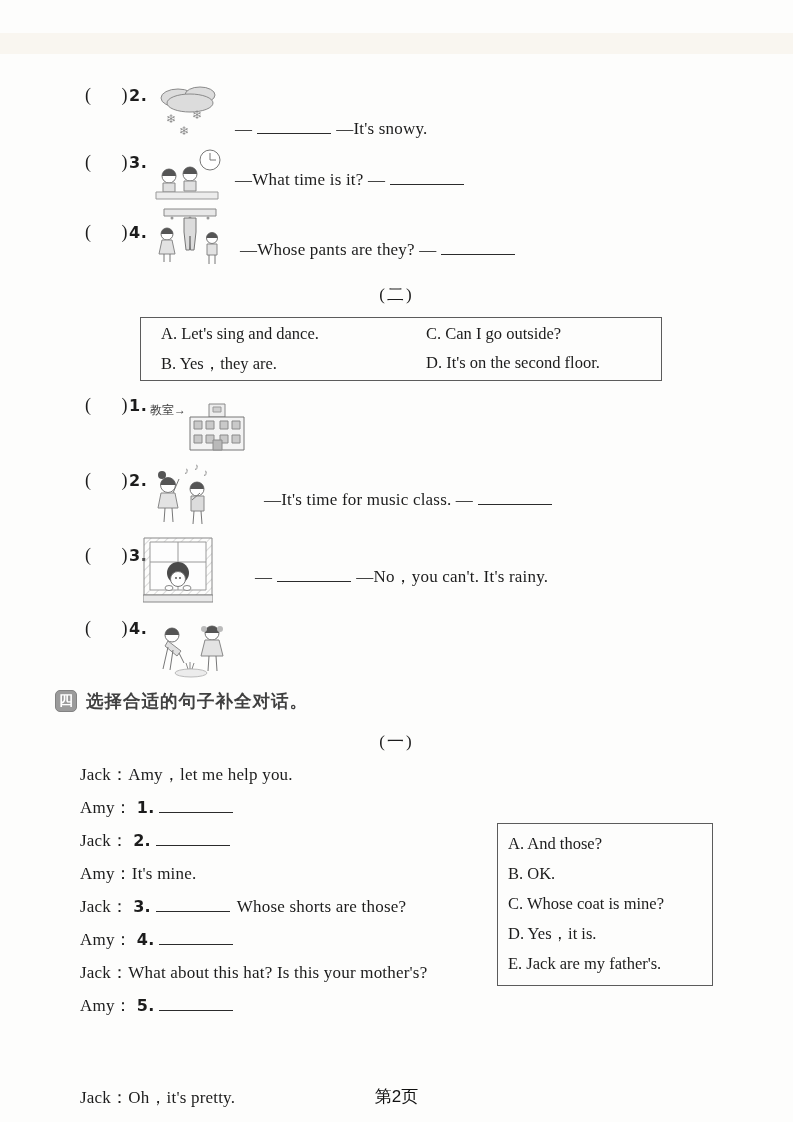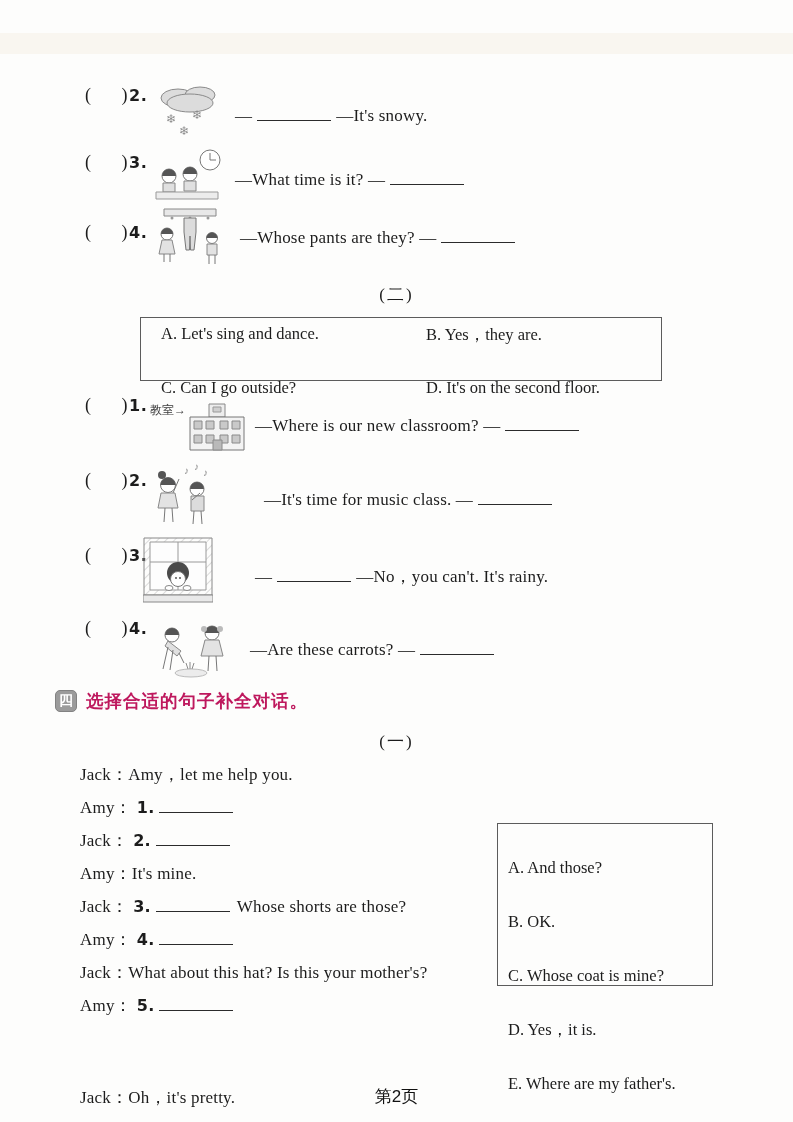--- a/index.html
+++ b/index.html
@@ -15,29 +15,29 @@
   .psp { display:inline-block; width:30px; }
   .qnum { font-family:"DejaVu Sans", sans-serif; font-weight:bold; font-size:16px; margin-left:1px; }
   .qline { font-size:17px; white-space:nowrap; letter-spacing:.2px; }
   .blank { display:inline-block; width:74px; height:15px; border-bottom:1.6px solid #2b2b2b; margin:0 5px; vertical-align:baseline; }
   .center { left:0; width:100%; text-align:center; }
   .ghead { font-size:17px; letter-spacing:2px; }
   .optbox { border:1.2px solid #5c5c5c; }
   .optbox1 { left:140px; top:317px; width:522px; height:64px; display:grid;
              grid-template-columns:265px 1fr; align-content:center; row-gap:9px;
              padding-left:20px; font-size:16.5px; }
-  .optbox1 .opt { white-space:nowrap;margin-top:23px; }
+  .optbox1 .opt { white-space:nowrap; }
   .optbox2 { left:497px; top:823px; width:216px; height:163px; padding:5px 10px; font-size:16.5px; }
-  .optbox2 .opt { line-height:30px; white-space:nowrap;margin-top:24px; }
+  .optbox2 .opt { line-height:30px; white-space:nowrap; }
   .sechdr { left:55px; top:689px; display:flex; align-items:center; }
   .badge { width:22px; height:22px; background:#9b9b9b; border:1px solid #828282; border-radius:5px;
            color:#fff; font-family:"Liberation Sans",sans-serif; font-weight:bold; font-size:14px;
            display:flex; align-items:center; justify-content:center; }
   .sectitle { font-family:"Liberation Sans",sans-serif; font-weight:bold; font-size:17.5px;
-              color:#be185d; margin-left:9px; letter-spacing:1px; }
+              color:#404040; margin-left:9px; letter-spacing:1px; }
   .dlg { left:80px; font-size:17px; white-space:nowrap; letter-spacing:.2px; }
   .dnum { font-family:"DejaVu Sans",sans-serif; font-weight:bold; font-size:16px; margin-left:5px; }
   .after { margin-left:2px; }
   .footer { top:1085px; font-family:"Liberation Sans",sans-serif; font-size:17px; color:#111; }
   .iconlabel { font-family:"Liberation Sans",sans-serif; font-size:12px; color:#3a3a3a; margin-right:2px; }
   .schoolwrap { display:flex; align-items:flex-start; }
   svg line, svg path, svg rect, svg circle, svg ellipse { vector-effect:non-scaling-stroke; }
   .flake { font-size:12px; fill:#8c8c8c; }
   .note { font-size:10px; fill:#8a8a8a; }
 </style>
@@ -55,21 +55,21 @@
       <g fill="#dcdcdc" stroke="#8a8a8a">
         <ellipse cx="28" cy="16" rx="17" ry="9"></ellipse>
         <ellipse cx="50" cy="13" rx="15" ry="8"></ellipse>
         <ellipse cx="40" cy="21" rx="23" ry="9"></ellipse>
       </g>
       <text x="16" y="41" class="flake">❄</text>
       <text x="42" y="37" class="flake">❄</text>
       <text x="29" y="53" class="flake">❄</text>
     </svg>
   </span>
-  <div class="abs qline" style="left:235px;top:106px">
+  <div class="abs qline" style="left:235px;top:119px">
     <span>—</span><span class="blank"></span><span>—It's snowy.</span>
   </div>
 
   <div class="abs pgroup" style="left:85px;top:152px">
     <span>(</span><span class="psp"></span><span>)</span><span class="qnum">3.</span>
   </div>
   <span class="abs" style="left:152px;top:147px">
     <svg width="72" height="55" viewBox="0 0 72 55">
       <circle cx="58" cy="13" r="10" fill="#fff" stroke="#777"></circle>
       <line x1="58" y1="13" x2="58" y2="6" stroke="#777"></line>
@@ -102,30 +102,30 @@
       <path d="M10 36 h10 l3 14 h-16 z" fill="#e2e2e2" stroke="#888"></path>
       <line x1="12" y1="50" x2="12" y2="58" stroke="#777"></line>
         <line x1="18" y1="50" x2="18" y2="58" stroke="#777"></line>
       <circle cx="60" cy="34" r="5.5" fill="#fff" stroke="#777"></circle>
       <path d="M54.5 34 a5.5 5.5 0 0 1 11 0 z" fill="#555"></path>
       <rect x="55" y="40" width="10" height="11" fill="#e2e2e2" stroke="#888"></rect>
       <line x1="57" y1="51" x2="57" y2="60" stroke="#777"></line>
         <line x1="63" y1="51" x2="63" y2="60" stroke="#777"></line>
     </svg>
   </span>
-  <div class="abs qline" style="left:240px;top:228px">
+  <div class="abs qline" style="left:240px;top:240px">
     <span>—Whose pants are they? —</span><span class="blank"></span><span></span>
   </div>
 
   <div class="abs center ghead" style="top:283px">(二)</div>
 
   <div class="abs optbox optbox1">
     <span class="opt">A. Let's sing and dance.</span>
+    <span class="opt">C. Can I go outside?</span>
     <span class="opt">B. Yes，they are.</span>
-    <span class="opt">C. Can I go outside?</span>
     <span class="opt">D. It's on the second floor.</span>
   </div>
 
   <div class="abs pgroup" style="left:85px;top:395px">
     <span>(</span><span class="psp"></span><span>)</span><span class="qnum">1.</span>
   </div>
   <div class="abs schoolwrap" style="left:150px;top:402px">
     <span class="iconlabel">教室→</span>
     <svg width="58" height="52" viewBox="0 0 58 52">
       <rect x="21" y="2" width="16" height="13" fill="#ededed" stroke="#888"></rect>
@@ -134,23 +134,20 @@
       <rect x="6" y="19" width="8" height="8" fill="#c9c9c9" stroke="#8a8a8a"></rect>
       <rect x="18" y="19" width="8" height="8" fill="#c9c9c9" stroke="#8a8a8a"></rect>
       <rect x="32" y="19" width="8" height="8" fill="#c9c9c9" stroke="#8a8a8a"></rect>
       <rect x="44" y="19" width="8" height="8" fill="#c9c9c9" stroke="#8a8a8a"></rect>
       <rect x="6" y="33" width="8" height="8" fill="#c9c9c9" stroke="#8a8a8a"></rect>
       <rect x="18" y="33" width="8" height="8" fill="#c9c9c9" stroke="#8a8a8a"></rect>
       <rect x="32" y="33" width="8" height="8" fill="#c9c9c9" stroke="#8a8a8a"></rect>
       <rect x="44" y="33" width="8" height="8" fill="#c9c9c9" stroke="#8a8a8a"></rect>
       <rect x="25" y="38" width="9" height="10" fill="#b9b9b9" stroke="#8a8a8a"></rect>
     </svg>
-  </div>
-  <div class="abs qline" style="left:255px;top:416px">
-    <span>—Where is our new classroom? —</span><span class="blank"></span><span></span>
   </div>
 
   <div class="abs pgroup" style="left:85px;top:470px">
     <span>(</span><span class="psp"></span><span>)</span><span class="qnum">2.</span>
   </div>
   <span class="abs" style="left:148px;top:462px">
     <svg width="72" height="72" viewBox="0 0 72 72">
       <text x="36" y="12" class="note">♪</text>
         <text x="46" y="8" class="note">♪</text>
         <text x="55" y="14" class="note">♪</text>
@@ -219,23 +216,20 @@
         </g>
       <circle cx="64" cy="20" r="7" fill="#fff" stroke="#777"></circle>
       <path d="M57 20 a7 7 0 0 1 14 0 z" fill="#555"></path>
       <circle cx="56" cy="16" r="3" fill="#bbb"></circle>
         <circle cx="72" cy="16" r="3" fill="#bbb"></circle>
       <path d="M57 27 h14 l4 16 h-22 z" fill="#e3e3e3" stroke="#888"></path>
       <line x1="61" y1="43" x2="60" y2="58" stroke="#777"></line>
         <line x1="68" y1="43" x2="69" y2="58" stroke="#777"></line>
     </svg>
   </span>
-  <div class="abs qline" style="left:250px;top:640px">
-    <span>—Are these carrots? —</span><span class="blank"></span><span></span>
-  </div>
 
   <div class="abs sechdr">
     <span class="badge">四</span>
     <span class="sectitle">选择合适的句子补全对话。</span>
   </div>
 
   <div class="abs center ghead" style="top:730px">(一)</div>
 
   <div class="abs dlg" style="top:763px">
     <span>Jack：</span><span>Amy，let me help you.</span>
@@ -263,17 +257,17 @@
   </div>
   <div class="abs dlg" style="top:1086px">
     <span>Jack：</span><span>Oh，it's pretty.</span>
   </div>
 
   <div class="abs optbox optbox2">
     <div class="opt">A. And those?</div>
     <div class="opt">B. OK.</div>
     <div class="opt">C. Whose coat is mine?</div>
     <div class="opt">D. Yes，it is.</div>
-    <div class="opt">E. Where are my father's.</div>
+    <div class="opt">E. Jack are my father's.</div>
   </div>
 
   <div class="abs center footer">第2页</div>
 </div>
 
 </body></html>

